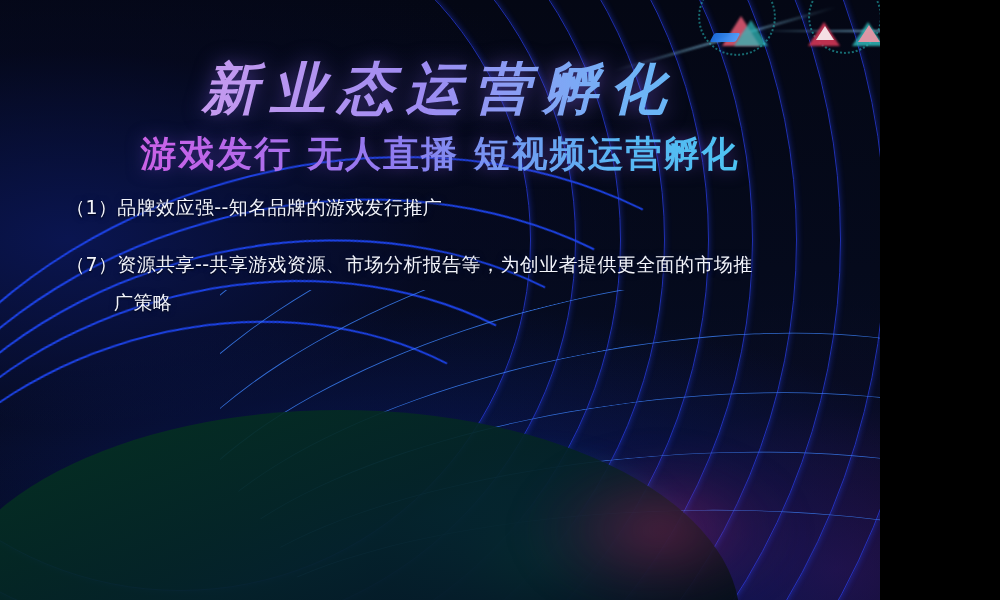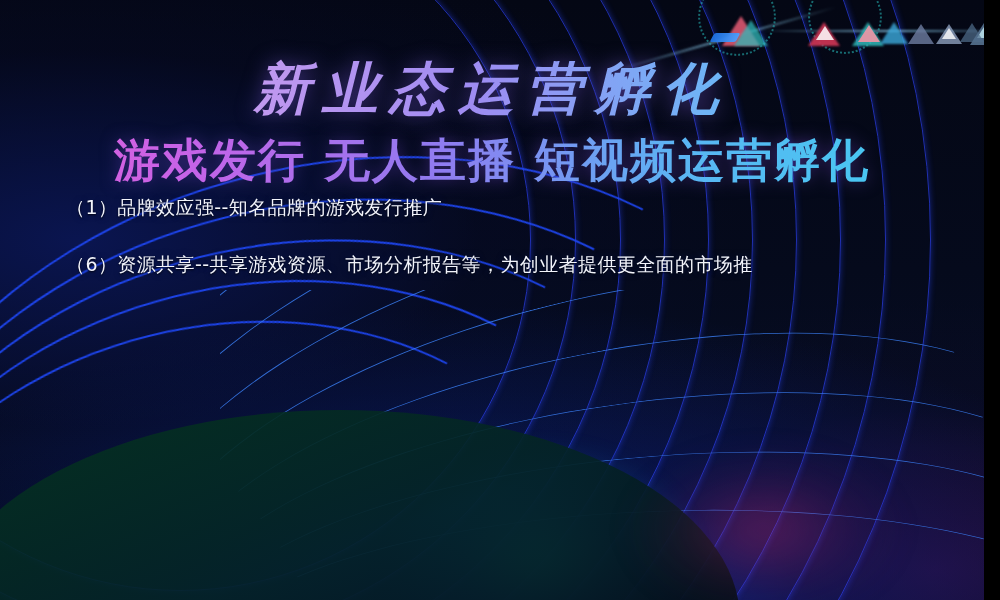--- a/index.html
+++ b/index.html
@@ -1,17 +1,17 @@
 <!DOCTYPE html>
 <html><head>
 <meta charset="utf-8">
 <style>
   html,body{margin:0;padding:0;background:#000;}
   #stage{
-    position:relative;width:984px;height:600px;overflow:hidden;
+    position:relative;width:880px;height:600px;overflow:hidden;
     background:#ec4899;
     font-family:"DejaVu Sans","Liberation Sans",sans-serif;
   }
   
   .bg-base{
     position:absolute;inset:0;
     background:
       radial-gradient(120% 90% at 50% 105%, #0d2ea8 0%, rgba(10,28,110,0.55) 28%, rgba(4,8,26,0) 60%),
       radial-gradient(90% 70% at 8% 40%, #0a1550 0%, rgba(6,10,40,0.4) 45%, rgba(3,5,15,0) 75%),
       radial-gradient(70% 60% at 95% 95%, #2a0d3a 0%, rgba(20,8,40,0.2) 45%, rgba(3,5,15,0) 75%),
@@ -86,21 +86,21 @@
     font-size:56px;font-weight:700;letter-spacing:12px;
     font-style:italic;
     background:linear-gradient(90deg,#dca5ec 0%,#c79bef 22%,#9f8cf2 48%,#6fb4f6 72%,#45bdf7 100%);
     -webkit-background-clip:text;background-clip:text;color:transparent;
     -webkit-text-fill-color:transparent;
     filter:drop-shadow(0 0 10px rgba(120,90,220,0.55));
     white-space:nowrap;
   }
   .subtitle{
     position:absolute;left:0;right:0;top:130px;text-align:center;
-    font-size:46px;font-weight:700;letter-spacing:2px;
+    font-size:36px;font-weight:700;letter-spacing:2px;
     background:linear-gradient(90deg,#e45fd8 0%,#c463e8 20%,#8f7cf0 45%,#59b6f3 70%,#3fd0f0 100%);
     -webkit-background-clip:text;background-clip:text;color:transparent;
     -webkit-text-fill-color:transparent;
     filter:drop-shadow(0 0 8px rgba(110,70,200,0.5));
     white-space:nowrap;
   }
   .body-list{
     position:absolute;left:66px;top:192px;width:912px;
   }
   .body-line{
@@ -176,16 +176,17 @@
     <div class="tri" style="left:320px;top:23px;border-width:0 12px 19px 12px;border-bottom-color:rgba(80,110,140,0.7);"></div>
     <div class="tri" style="left:355px;top:16px;border-width:0 20px 32px 20px;border-bottom-color:rgba(226,90,110,0.9);filter:blur(2px);"></div>
     <div class="blue-chip"></div>
   </div>
 
   <div class="title">新业态运营孵化</div>
   <div class="subtitle">游戏发行 无人直播 短视频运营孵化</div>
 
   <div class="body-list">
     <div class="body-line">（1）品牌效应强--知名品牌的游戏发行推广</div>
-    <div class="body-line">（6）资源共享--共享游戏资源、市场分析报告等，为创业者提供更全面的市场推</div>
+    <div class="body-line">（7）资源共享--共享游戏资源、市场分析报告等，为创业者提供更全面的市场推</div>
+    <div class="body-line wrap">广策略</div>
   </div>
 
 </div>
 
 </body></html>

